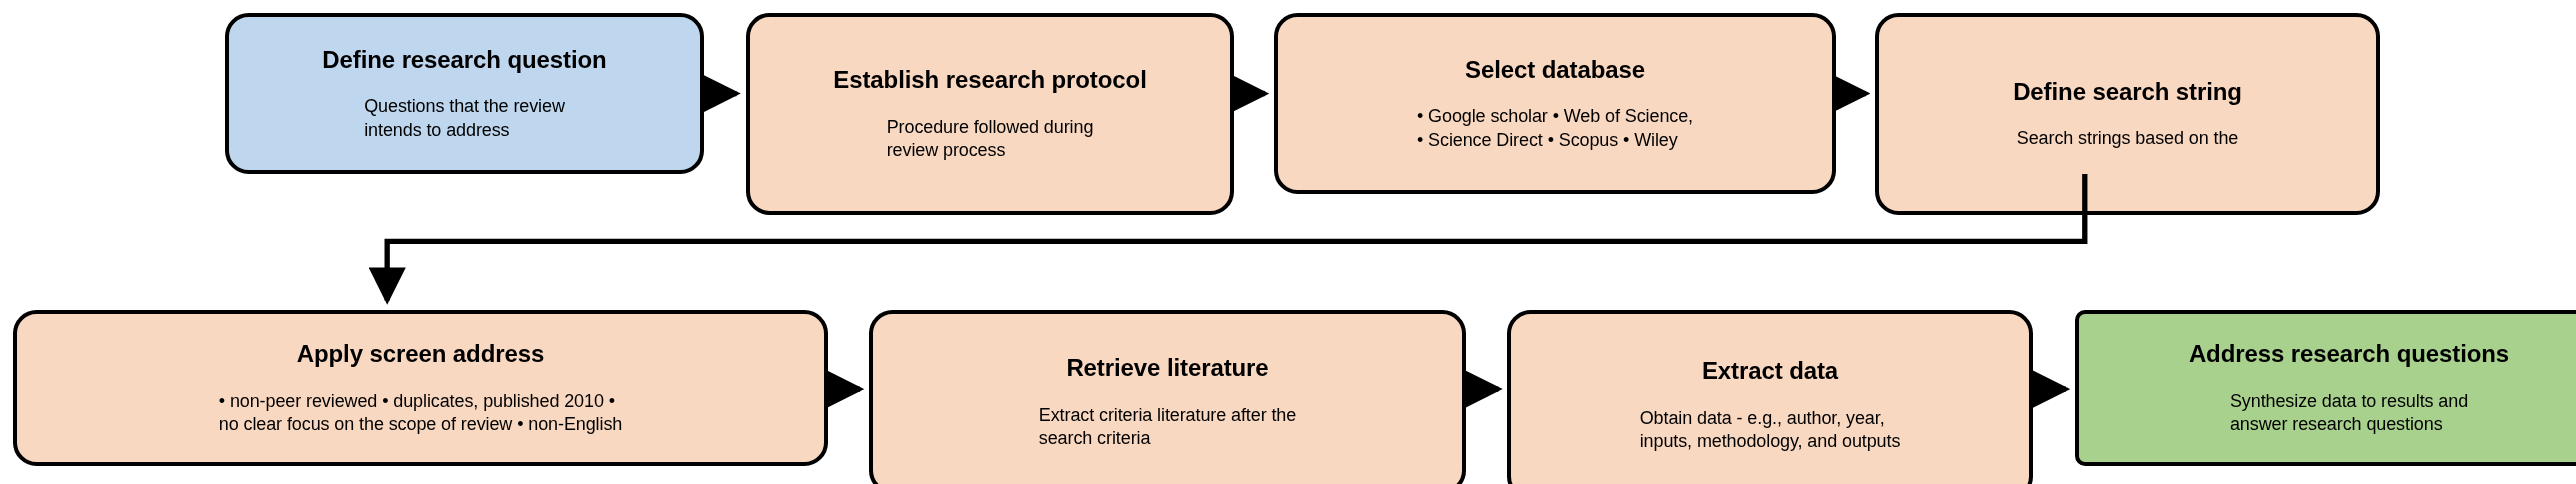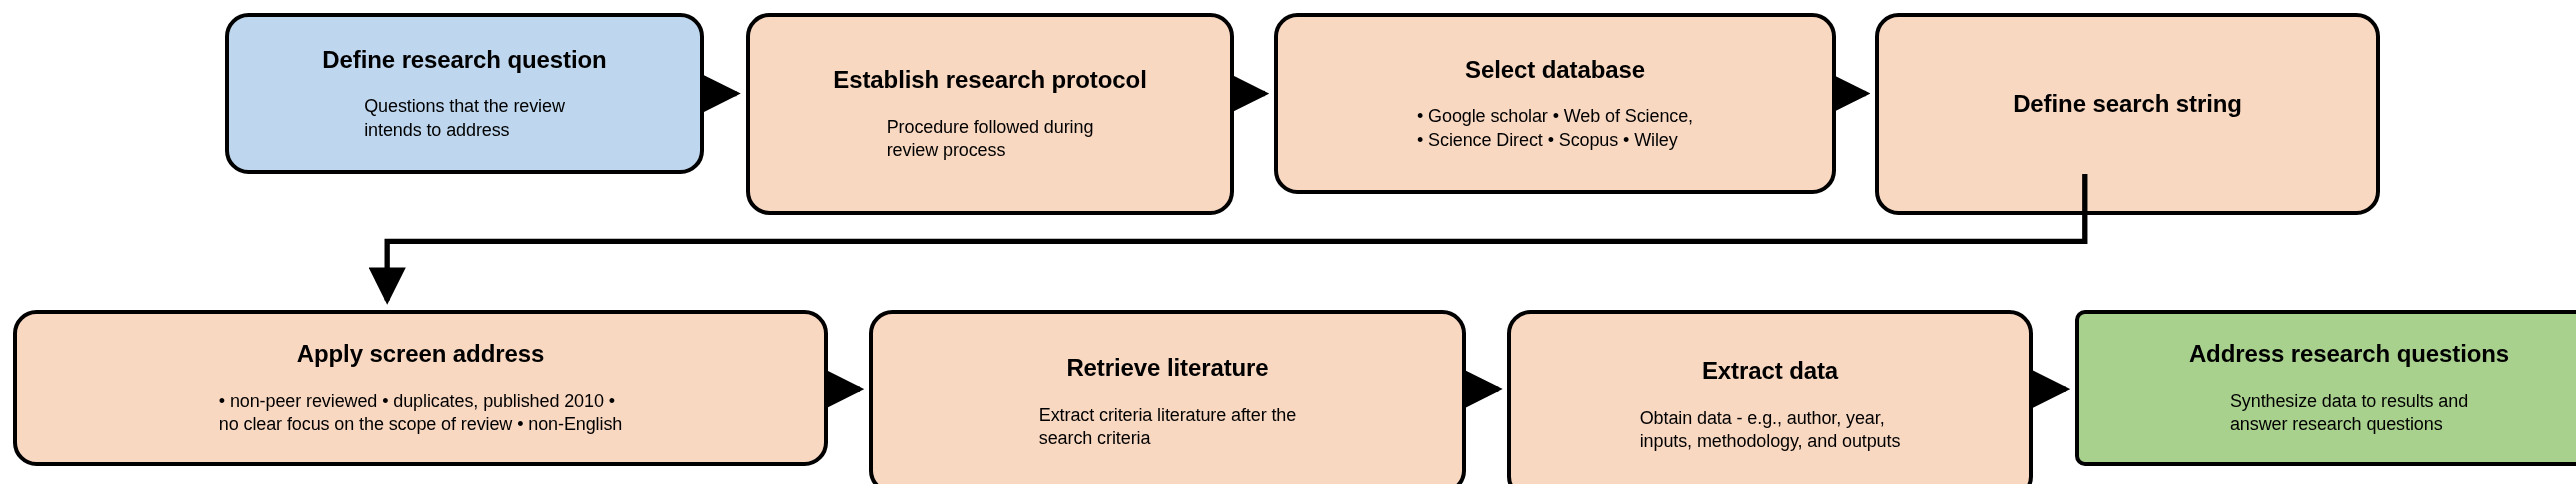--- a/index.html
+++ b/index.html
@@ -87,20 +87,21 @@
     <div class="title">Select database</div>
     <div class="desc">
       <span class="ln">• Google scholar • Web of Science,</span>
       <span class="ln">• Science Direct • Scopus • Wiley</span>
     </div>
   </div>
 
   <div class="node fill-peach" style="left:1875px; top:13px; width:505px; height:202px;">
     <div class="title">Define search string</div>
     <div class="desc">
+      <span class="ln">Search strings based on the</span>
     </div>
   </div>
 
   <div class="node fill-peach" style="left:13px; top:310px; width:815px; height:156px;">
     <div class="title">Apply screen address</div>
     <div class="desc">
       <span class="ln">• non-peer reviewed • duplicates, published 2010 •</span>
       <span class="ln">no clear focus on the scope of review • non-English</span>
     </div>
   </div>

